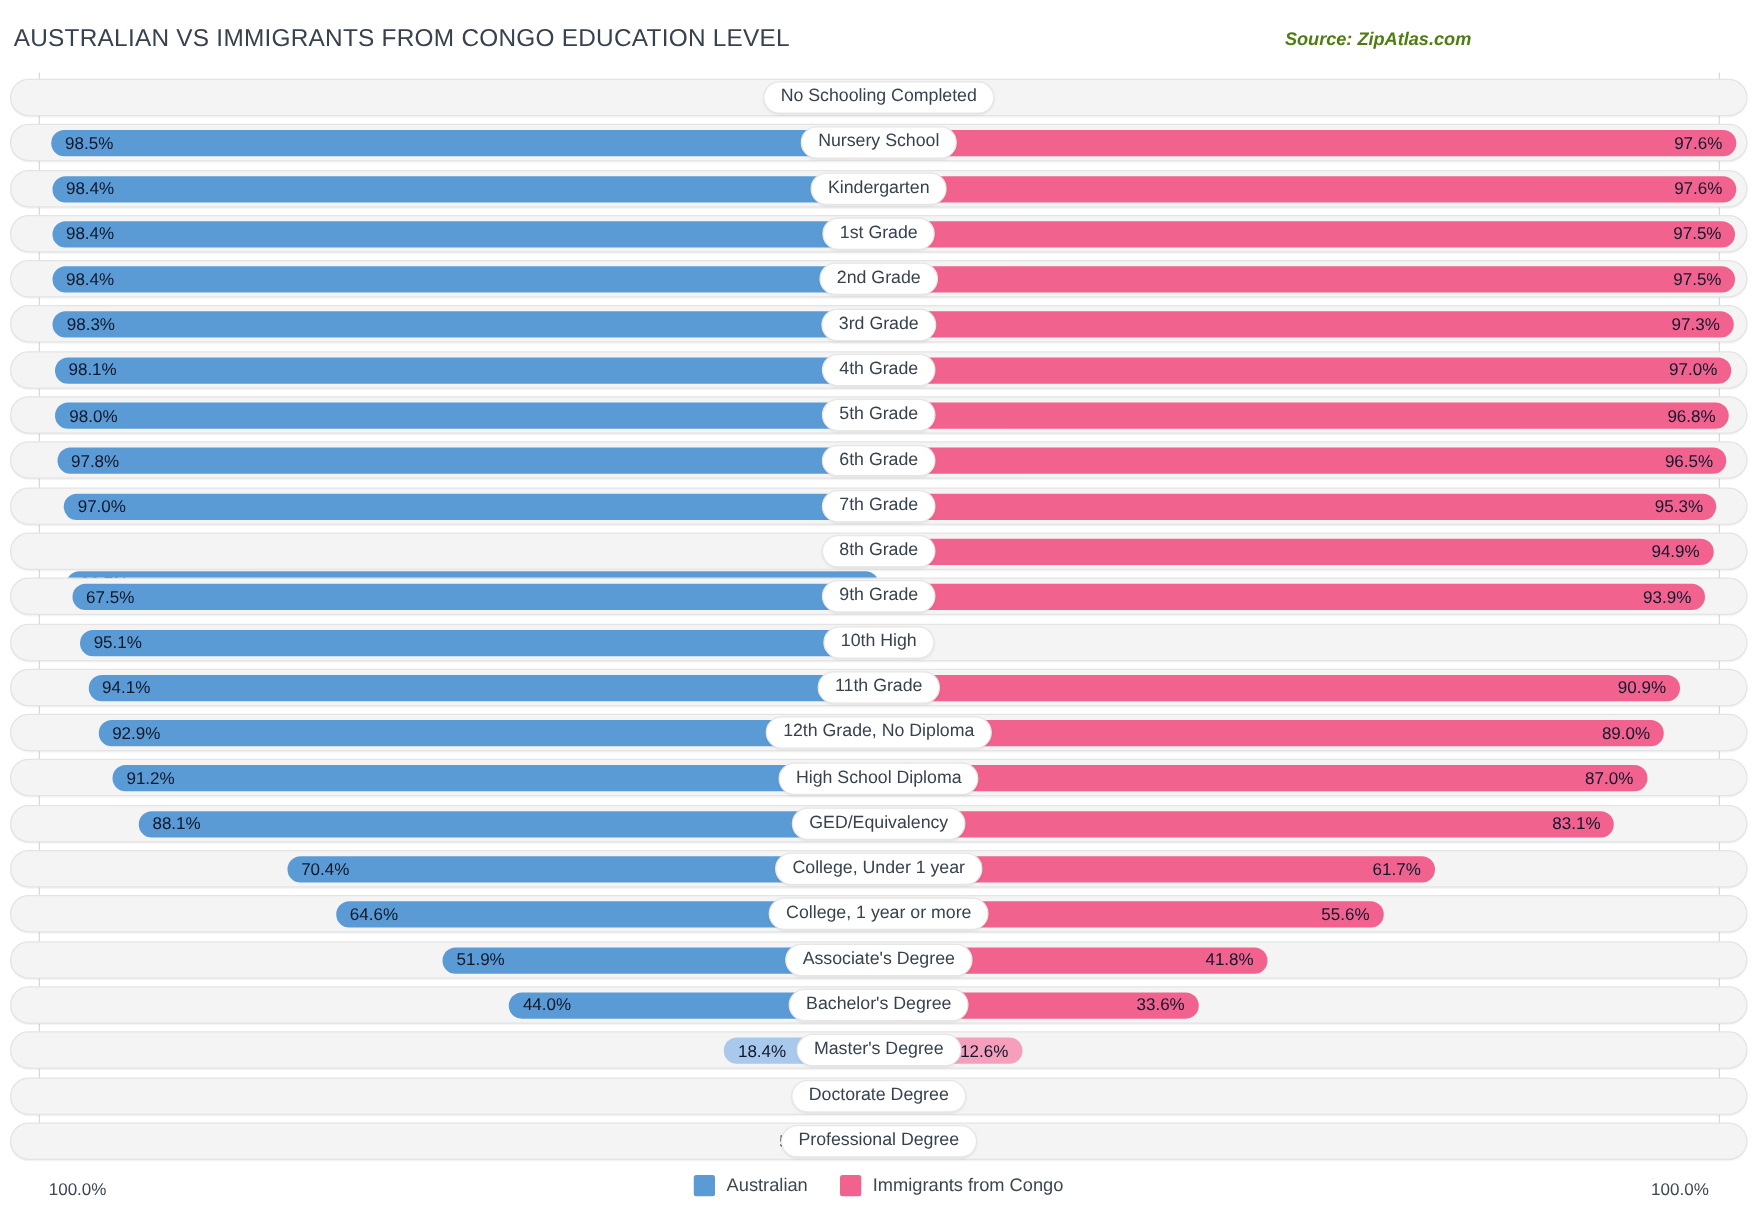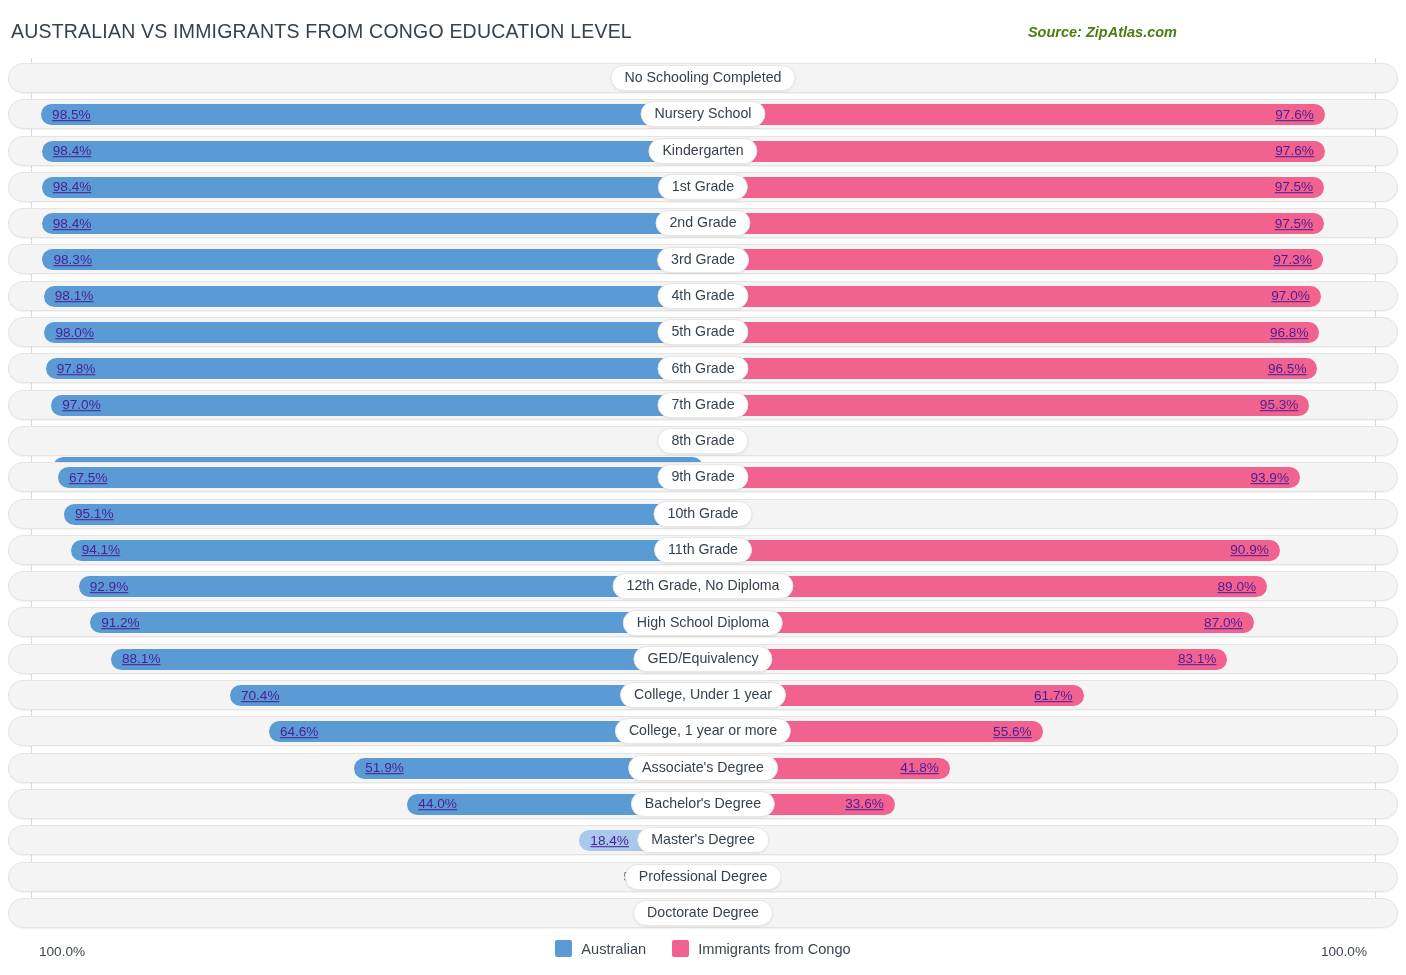--- a/index.html
+++ b/index.html
@@ -77,31 +77,30 @@
     box-shadow: 0 1px 1px rgba(0,0,0,.05);
   }
   
   .bar {
     position: absolute;
     top: 8px;
     height: 21px;
     border-radius: 11px;
   }
   .bar.left  { right: 703px; }
-  .bar.right { left: 669px; }
+  .bar.right { left: 733px; }
 
   .bar .val {
     position: absolute;
     top: 50%;
     transform: translateY(-50%);
     font-size: 13.6px;
-    color: #4c1d95;
+    color: #0f172a;
     white-space: nowrap;
     line-height: 1;
-    text-decoration: underline;
   }
   .bar.left  .val { left: 11px; }
   .bar.right .val { right: 11px; }
 
   
   .valout {
     position: absolute;
     top: 50%;
     transform: translateY(-50%);
     font-size: 13.6px;
@@ -281,38 +280,41 @@
           <div class="bar right" style="width:640.4159999999999px;background:#f2628f;">
             <span class="val">95.3%</span>
           </div>
           <div class="cap">7th Grade</div>
         </div>
         <div class="row">
           <div class="track"></div>
           <div class="bar left" style="width:649.8240000000001px;background:#5b9bd5;margin-top:26px;">
             <span class="val">96.7%</span>
           </div>
+          <div class="bar right" style="width:637.7280000000001px;background:#f2628f;">
+            <span class="val">94.9%</span>
+          </div>
           <div class="cap">8th Grade</div>
         </div>
         <div class="row">
           <div class="track"></div>
           <div class="bar left" style="width:645.12px;background:#5b9bd5;">
             <span class="val">67.5%</span>
           </div>
           <div class="bar right" style="width:631.008px;background:#f2628f;">
             <span class="val">93.9%</span>
           </div>
           <div class="cap">9th Grade</div>
         </div>
         <div class="row">
           <div class="track"></div>
           <div class="bar left" style="width:639.072px;background:#5b9bd5;">
             <span class="val">95.1%</span>
           </div>
-          <div class="cap">10th Grade</div>
+          <div class="cap">10th High</div>
         </div>
         <div class="row">
           <div class="track"></div>
           <div class="bar left" style="width:632.352px;background:#5b9bd5;">
             <span class="val">94.1%</span>
           </div>
           <div class="bar right" style="width:610.8480000000001px;background:#f2628f;">
             <span class="val">90.9%</span>
           </div>
           <div class="cap">11th Grade</div>
@@ -389,36 +391,36 @@
         </div>
         <div class="row">
           <div class="track"></div>
           <div class="bar left" style="width:123.648px;background:#a8c8ec;">
             <span class="val">18.4%</span>
           </div>
           <div class="bar right" style="width:84.672px;background:#f59fbc;">
             <span class="val">12.6%</span>
           </div>
           <div class="cap">Master's Degree</div>
+        </div>
+        <div class="row">
+          <div class="track"></div>
+          <div class="bar left" style="width:16.128px;background:#a8c8ec;"></div>
+          <span class="valout left" style="right:728.128px;">2.4%</span>
+          <div class="bar right" style="width:10.752px;background:#f59fbc;"></div>
+          <span class="valout right" style="left:722.752px;">1.6%</span>
+          <div class="cap">Doctorate Degree</div>
         </div>
         <div class="row">
           <div class="track"></div>
           <div class="bar left" style="width:39.648px;background:#a8c8ec;"></div>
           <span class="valout left" style="right:751.648px;">5.9%</span>
           <div class="bar right" style="width:24.192000000000004px;background:#f59fbc;"></div>
           <span class="valout right" style="left:736.192px;">3.6%</span>
           <div class="cap">Professional Degree</div>
-        </div>
-        <div class="row">
-          <div class="track"></div>
-          <div class="bar left" style="width:16.128px;background:#a8c8ec;"></div>
-          <span class="valout left" style="right:728.128px;">2.4%</span>
-          <div class="bar right" style="width:10.752px;background:#f59fbc;"></div>
-          <span class="valout right" style="left:722.752px;">1.6%</span>
-          <div class="cap">Doctorate Degree</div>
         </div>
       </div>
   </div>
 
   <div class="footer">
     <div class="axis-lbl axis-left">100.0%</div>
     <div class="axis-lbl axis-right">100.0%</div>
     <div class="legend" id="legend">
         <div class="item">
           <span class="sw" style="background:#5b9bd5;"></span>

